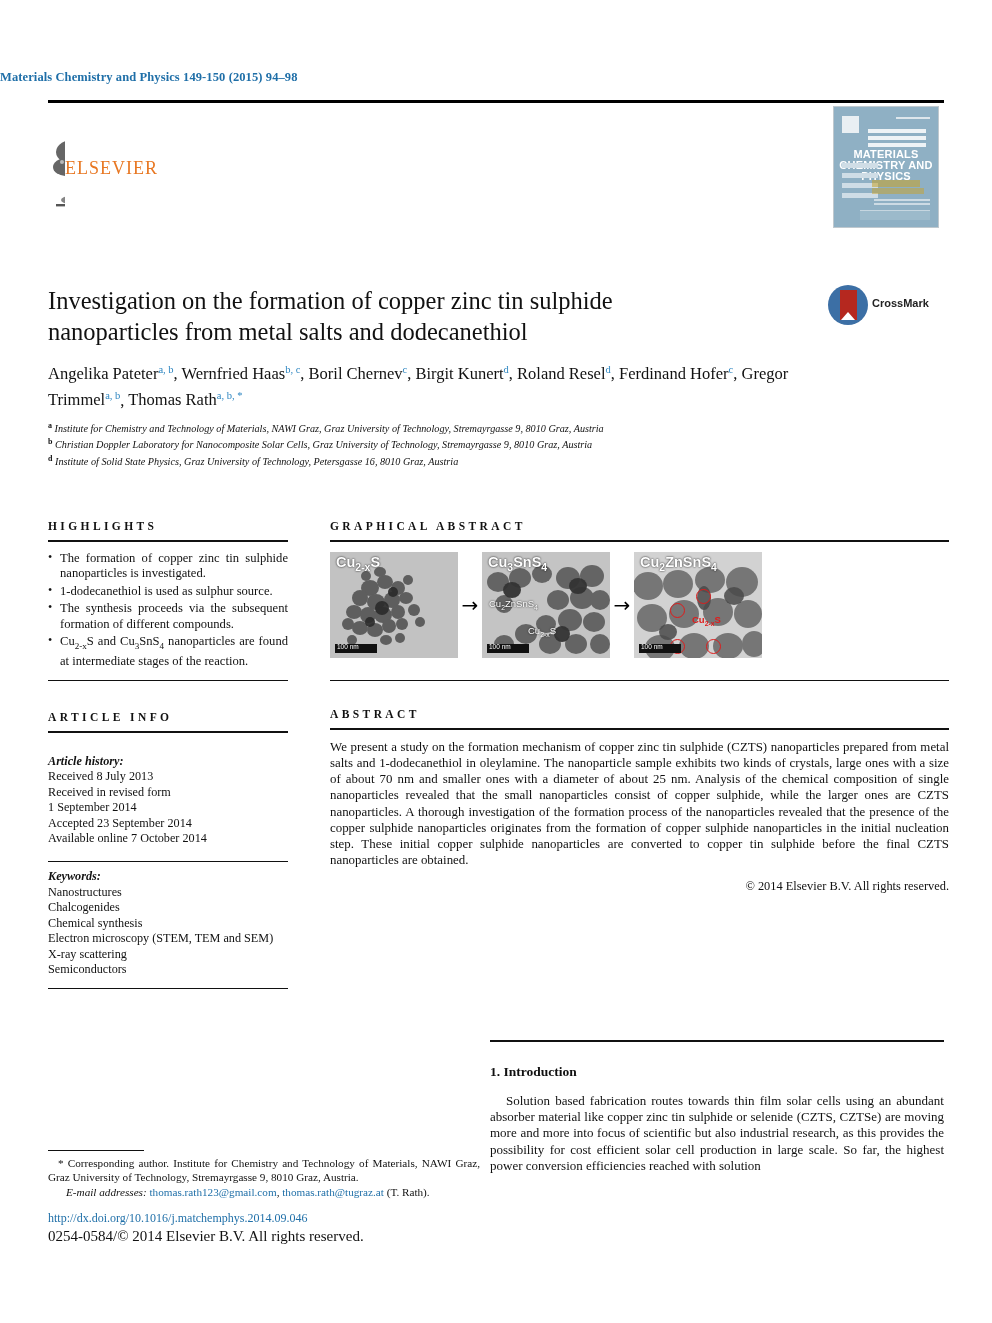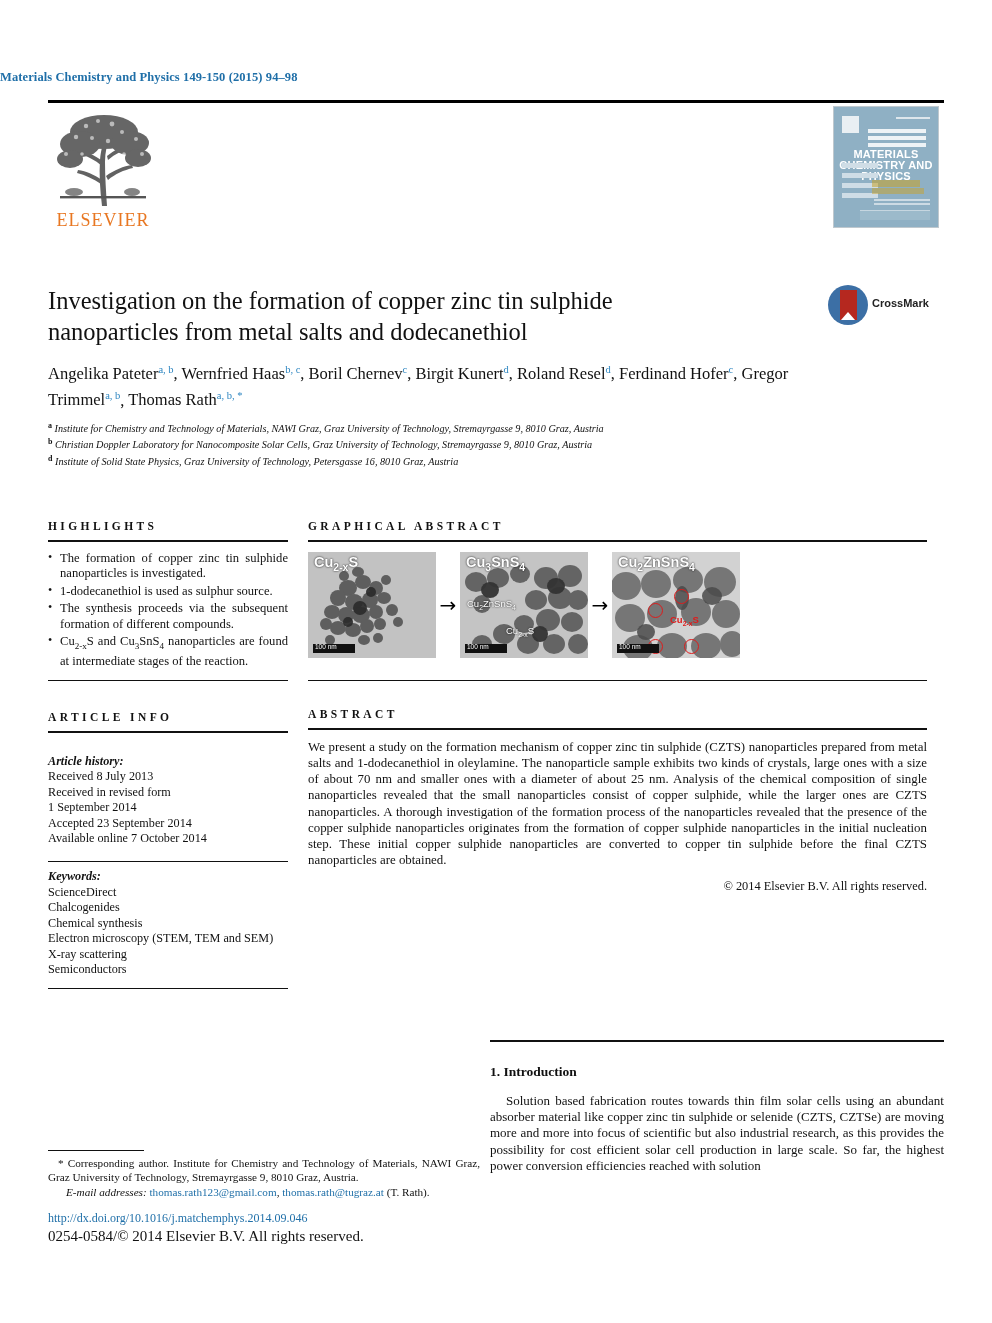--- a/index.html
+++ b/index.html
@@ -25,21 +25,21 @@
 
   
   .rule-top {
     position:absolute; left:48px; top:100px; width:896px; height:3px; background:#000;
   }
   .masthead {
     position:absolute; left:48px; top:105px; width:896px; height:125px;
   }
   .elsevier-logo {
     position:absolute; left:0; top:0; width:110px; height:125px;
-    display:flex; flex-direction:column; align-items:center; justify-content:flex-end;
+    display:flex; flex-direction:row; align-items:center; justify-content:flex-end;
   }
   .tree-box { width:102px; height:100px; position:relative; overflow:hidden; }
   .elsevier-word {
     font-family:"Liberation Serif", serif;
     font-size:18px; letter-spacing:1px; color:#e87722; font-weight:400;
     line-height:20px;
   }
   .journalbar {
     position:absolute; left:118px; top:0; width:662px; height:118px;
     background:#e6e6e6;
@@ -120,21 +120,21 @@
 
   .affils { margin-top:8px; width:790px; }
   .affil {
     font-family:"Liberation Serif", serif;
     font-style:italic; font-size:10.2px; line-height:13px; color:#111;
   }
   .affil sup { font-style:normal; font-weight:bold; font-size:8px; }
 
   
   .col-left  { position:absolute; left:48px; top:520px; width:240px; }
-  .col-right { position:absolute; left:308px; top:520px; width:619px; }
+  .col-right { position:absolute; left:330px; top:520px; width:619px; }
 
   .sechead {
     font-family:"Liberation Serif", serif;
     font-size:11.5px; font-weight:bold; letter-spacing:3.4px; color:#111;
     text-transform:uppercase;
   }
   .hr-thin { height:1.6px; background:#111; margin-top:8px; }
   .hr-thin-b { height:1.6px; background:#111; }
 
   ul.highlights {
@@ -362,21 +362,21 @@
         <div class="ai-line">Received 8 July 2013</div>
         <div class="ai-line">Received in revised form</div>
         <div class="ai-line">1 September 2014</div>
         <div class="ai-line">Accepted 23 September 2014</div>
         <div class="ai-line">Available online 7 October 2014</div>
       </div>
       <div class="ai-gap"></div>
       <div class="hr-thin-b"></div>
       <div style="margin-top:7px;">
         <div class="ai-line ai-title">Keywords:</div>
-        <div class="ai-line">ScienceDirect</div>
+        <div class="ai-line">Nanostructures</div>
         <div class="ai-line">Chalcogenides</div>
         <div class="ai-line">Chemical synthesis</div>
         <div class="ai-line">Electron microscopy (STEM, TEM and SEM)</div>
         <div class="ai-line">X-ray scattering</div>
         <div class="ai-line">Semiconductors</div>
       </div>
       <div class="hr-thin" style="margin-top:10px;"></div>
     </div>
   </div>
 

